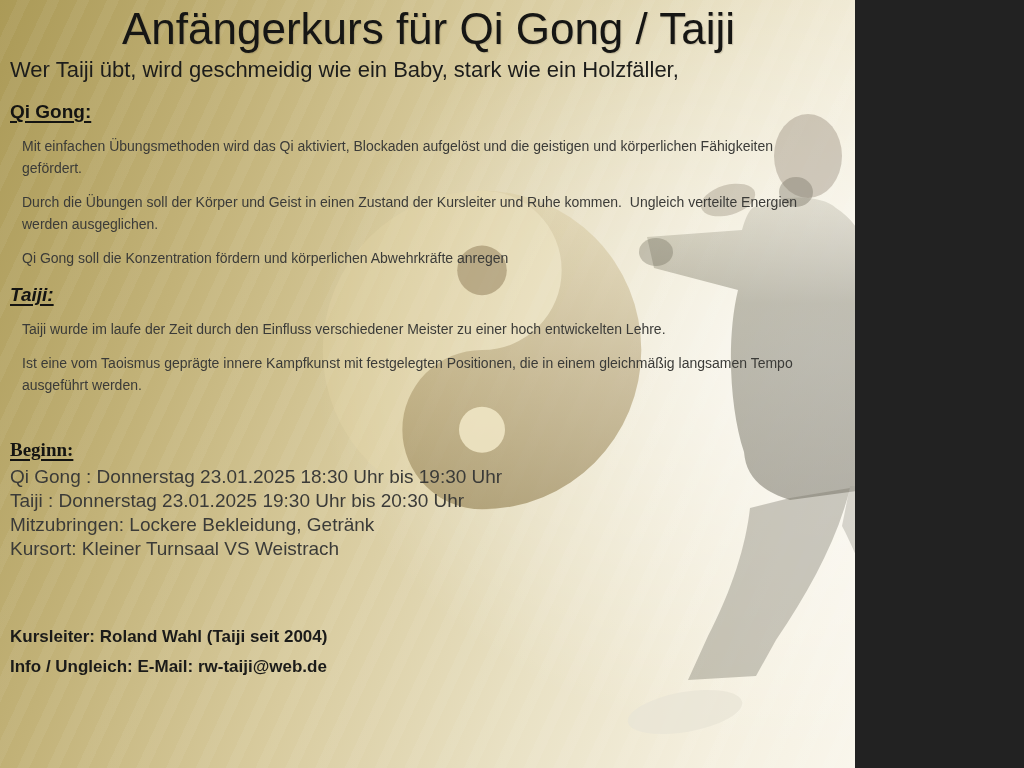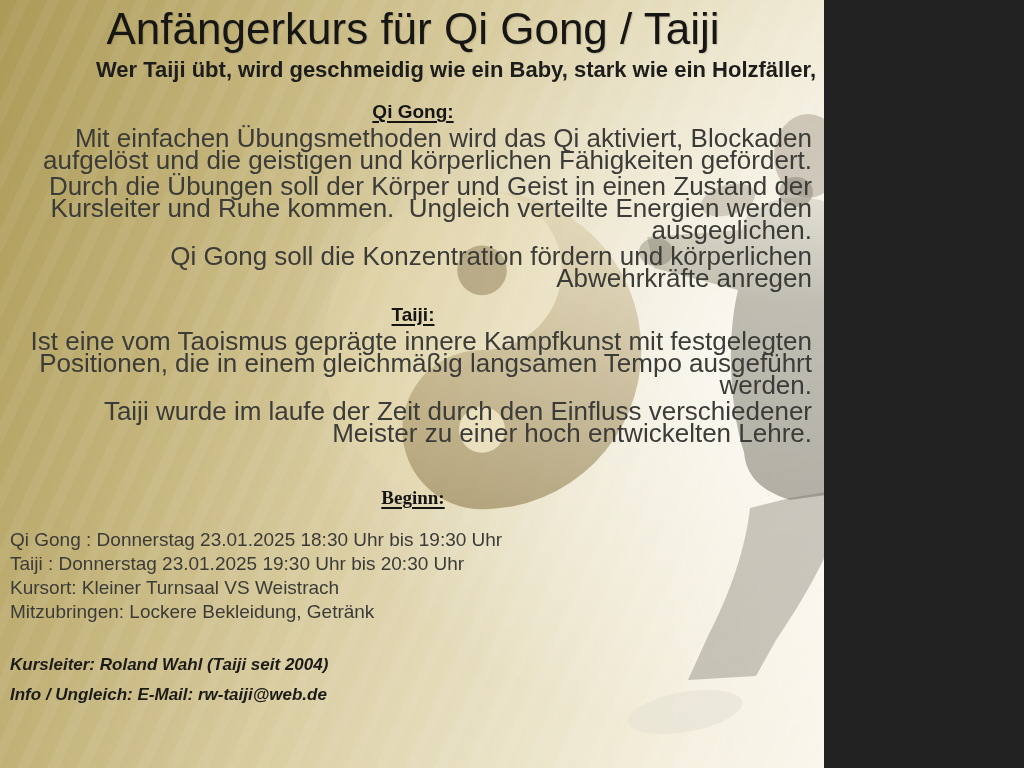--- a/index.html
+++ b/index.html
@@ -12,84 +12,83 @@
     font-family: "Liberation Sans", "DejaVu Sans", sans-serif;
     background:
       repeating-linear-gradient(115deg,
         rgba(255,255,255,0) 0px, rgba(255,255,255,0) 16px,
         rgba(255,255,255,0.055) 16px, rgba(255,255,255,0.055) 27px),
       radial-gradient(ellipse 820px 640px at 96% 46%,
         rgba(255,255,255,0.72), rgba(255,255,255,0) 62%),
       linear-gradient(108deg,
         #ab9a57 0%, #c2b278 24%, #d8cb9e 46%,
         #e9e1c4 68%, #f5f0e0 87%, #f9f6ec 100%);
+    padding-left: 31px;
   }
   .layer { position: absolute; }
   .yinyang { left: 305px; top: 173px; }
   .figure  { left: 560px; top: 80px; }
 
   .content { position: absolute; inset: 0; padding: 4px 8px 0 10px; z-index: 5; }
 
   .title {
     margin: 0;
     font-size: 44px;
     font-weight: normal;
     line-height: 50px;
     text-align: center;
     color: #161614;
     text-shadow: 1px 1px 1px rgba(110,100,70,0.25);
     white-space: nowrap;
   }
   .subtitle {
     font-size: 22px;
-    font-weight: bold;
+    font-weight: normal;
     line-height: 31px;
-    text-align: right;
+    text-align: left;
     color: #1d1d1b;
     white-space: nowrap;
   }
   h2.section-heading {
     margin: 0;
     font-size: 19px;
     font-weight: bold;
     line-height: 23px;
     color: #141412;
     text-decoration: underline;
     text-decoration-thickness: 2px;
     text-underline-offset: 3px;
-    text-align: center;
   }
   .h-qigong { margin-top: 15px !important; }
-  .h-taiji  { margin-top: 14px !important; }
+  .h-taiji  { margin-top: 14px !important; font-style: italic; }
   .h-beginn { margin-top: 42px !important; font-family: Liberation Serif, serif; }
 
   p.body-text {
-    margin: 4px;
-    font-size: 26px;
+    margin: 12px;
+    font-size: 14px;
     line-height: 22px;
     color: #3b3b38;
     white-space: pre-wrap;
-    text-align: right;
   }
   .p-qg1 { margin-top: 6px; }
   .p-qg2 { margin-top: 4px; }
   .p-qg3 { margin-top: 4px; }
   .p-tj1 { margin-top: 4px; }
   .p-tj2 { margin-top: 6px; }
 
   .beginn-list > div {
     font-size: 19px;
     line-height: 22px;
     color: #3b3b38;
     margin-top: 2px;
     white-space: nowrap;
   }
-  .beginn-list > div:first-child { margin-top: 20px; }
+  .beginn-list > div:first-child { margin-top: 5px; }
 
-  .contact-block { margin-top: 31px; font-style: italic; }
+  .contact-block { margin-top: 66px; }
   .contact-block > div {
     font-size: 17px;
     line-height: 22px;
     font-weight: bold;
     color: #1b1b19;
     margin-top: 8px;
     white-space: nowrap;
   }
   .contact-block > div:first-child { margin-top: 0; }
 </style>
@@ -157,29 +156,29 @@
   <div class="content">
     <h1 class="title">Anfängerkurs für Qi Gong / Taiji</h1>
     <div class="subtitle">Wer Taiji übt, wird geschmeidig wie ein Baby, stark wie ein Holzfäller,</div>
 
     <h2 class="section-heading h-qigong">Qi Gong:</h2>
     <p class="body-text p-qg1">Mit einfachen Übungsmethoden wird das Qi aktiviert, Blockaden aufgelöst und die geistigen und körperlichen Fähigkeiten gefördert.</p>
     <p class="body-text p-qg2">Durch die Übungen soll der Körper und Geist in einen Zustand der Kursleiter und Ruhe kommen.  Ungleich verteilte Energien werden ausgeglichen.</p>
     <p class="body-text p-qg3">Qi Gong soll die Konzentration fördern und körperlichen Abwehrkräfte anregen</p>
 
     <h2 class="section-heading h-taiji">Taiji:</h2>
+    <p class="body-text p-tj2">Taiji wurde im laufe der Zeit durch den Einfluss verschiedener Meister zu einer hoch entwickelten Lehre.</p>
     <p class="body-text p-tj1">Ist eine vom Taoismus geprägte innere Kampfkunst mit festgelegten Positionen, die in einem gleichmäßig langsamen Tempo ausgeführt werden.</p>
-    <p class="body-text p-tj2">Taiji wurde im laufe der Zeit durch den Einfluss verschiedener Meister zu einer hoch entwickelten Lehre.</p>
 
     <h2 class="section-heading h-beginn">Beginn:</h2>
     <div class="beginn-list">
       <div>Qi Gong : Donnerstag 23.01.2025 18:30 Uhr bis 19:30 Uhr</div>
       <div>Taiji : Donnerstag 23.01.2025 19:30 Uhr bis 20:30 Uhr</div>
+      <div>Mitzubringen: Lockere Bekleidung, Getränk</div>
       <div>Kursort: Kleiner Turnsaal VS Weistrach</div>
-      <div>Mitzubringen: Lockere Bekleidung, Getränk</div>
     </div>
 
     <div class="contact-block">
       <div>Kursleiter: Roland Wahl (Taiji seit 2004)</div>
       <div>Info / Ungleich: E-Mail: rw-taiji@web.de</div>
     </div>
   </div>
 </div>
 
 </body></html>

